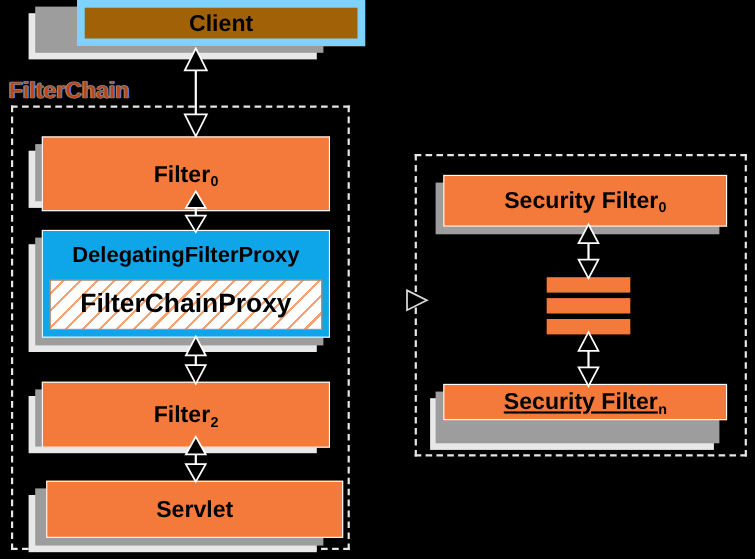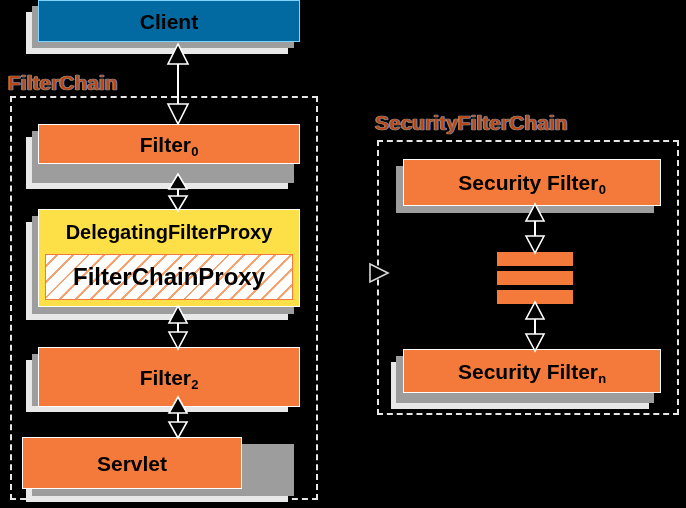--- a/index.html
+++ b/index.html
@@ -37,22 +37,23 @@
   
   .face {
     position: absolute;
     box-sizing: border-box;
     display: flex;
     align-items: center;
     justify-content: center;
     text-align: center;
   }
   .face-client {
-    background: #0369a1;
-    border: 1px solid #7dd3fc;
+    background: #a16207;
+    border: 7px solid #7dd3fc;
+    margin-left: 32px;
   }
   .face-filter {
     background: #f47a3c;
     border: 1px solid #ffffff;
   }
   .face-plain {
     background: #f47a3c;
     border: 0;
   }
 
@@ -70,21 +71,21 @@
     vertical-align: baseline;
     position: relative;
     top: 0.32em;
     left: 0.02em;
   }
 
   
   .dfp-outer {
     position: absolute;
     box-sizing: border-box;
-    background: #fde047;
+    background: #0ea5e9;
     border: 1px solid #ffffff;
     padding-left: 23px;
   }
   .dfp-title {
     position: absolute;
     left: 0; right: 0; top: 0;
     height: 44px;
     display: flex;
     align-items: center;
     justify-content: center;
@@ -152,21 +153,21 @@
       <span class="label">Client</span>
     </div>
   </div>
 
   <div class="group-label" style="left:8px; top:72px;">FilterChain</div>
   <div class="group-box" style="left:10px; top:96px; width:308px; height:404px;"></div>
 
   <div class="node">
     <div class="shadow-far" style="left:26px; top:137px; width:262px; height:52px;"></div>
     <div class="shadow-near" style="left:32px; top:131px; width:262px; height:52px;"></div>
-    <div class="face face-filter" style="left:38px; top:124px; width:262px; height:40px;">
+    <div class="face face-filter" style="left:38px; top:124px; width:262px; height:68px;">
       <span class="label"><span>Filter</span><sub>0</sub></span>
     </div>
   </div>
 
   <div class="node">
     <div class="shadow-far" style="left:26px; top:222px; width:262px; height:98px;"></div>
     <div class="shadow-near" style="left:32px; top:216px; width:262px; height:98px;"></div>
     <div class="dfp-outer" style="left:38px; top:209px; width:262px; height:98px;">
       <div class="dfp-title">
         <span class="label" style="font-size:20px;">DelegatingFilterProxy</span>
@@ -181,45 +182,44 @@
     <div class="shadow-far" style="left:26px; top:360px; width:262px; height:52px;"></div>
     <div class="shadow-near" style="left:32px; top:354px; width:262px; height:52px;"></div>
     <div class="face face-filter" style="left:38px; top:347px; width:262px; height:60px;">
       <span class="label"><span>Filter</span><sub>2</sub></span>
     </div>
   </div>
 
   <div class="node">
     <div class="shadow-far" style="left:26px; top:450px; width:262px; height:52px;"></div>
     <div class="shadow-near" style="left:32px; top:444px; width:262px; height:52px;"></div>
-    <div class="face face-filter" style="left:22px; top:437px; width:220px; height:52px;">
+    <div class="face face-filter" style="left:42px; top:437px; width:270px; height:52px;">
       <span class="label">Servlet</span>
     </div>
   </div>
 
-  <div class="group-label" style="left:375px; top:112px;">SecurityFilterChain</div>
   <div class="group-box" style="left:377px; top:140px; width:302px; height:275px;"></div>
 
   <div class="node">
     <div class="shadow-near" style="left:396px; top:166px; width:258px; height:47px;"></div>
     <div class="face face-filter" style="left:403px; top:159px; width:258px; height:47px;">
       <span class="label"><span>Security Filter</span><sub>0</sub></span>
     </div>
   </div>
 
   <div class="node">
     <div class="face face-plain" style="left:497px; top:252px; width:76px; height:14px;"></div>
     <div class="face face-plain" style="left:497px; top:271px; width:76px; height:14px;"></div>
     <div class="face face-plain" style="left:497px; top:290px; width:76px; height:14px;"></div>
   </div>
 
   <div class="node">
     <div class="shadow-far" style="left:391px; top:362px; width:258px; height:47px;"></div>
     <div class="shadow-near" style="left:396px; top:356px; width:258px; height:47px;"></div>
-    <div class="face face-filter" style="left:403px; top:349px; width:258px; height:44px;">
+    <div class="face face-filter" style="left:403px; top:349px; width:258px; height:33px;text-decoration:underline;">
       <span class="label"><span>Security Filter</span><sub>n</sub></span>
     </div>
   </div>
 
   <svg class="arrow-svg" style="left:160px; top:44px; width:36px; height:82px;" viewBox="0 0 36 82">
     <line x1="18" y1="14" x2="18" y2="62" stroke="#ffffff" stroke-width="2"></line>
     <polygon points="18,0 8,20 28,20" fill="#000000" stroke="#ffffff" stroke-width="1.6"></polygon>
     <polygon points="18,80 8,60 28,60" fill="#000000" stroke="#ffffff" stroke-width="1.6"></polygon>
   </svg>
 

